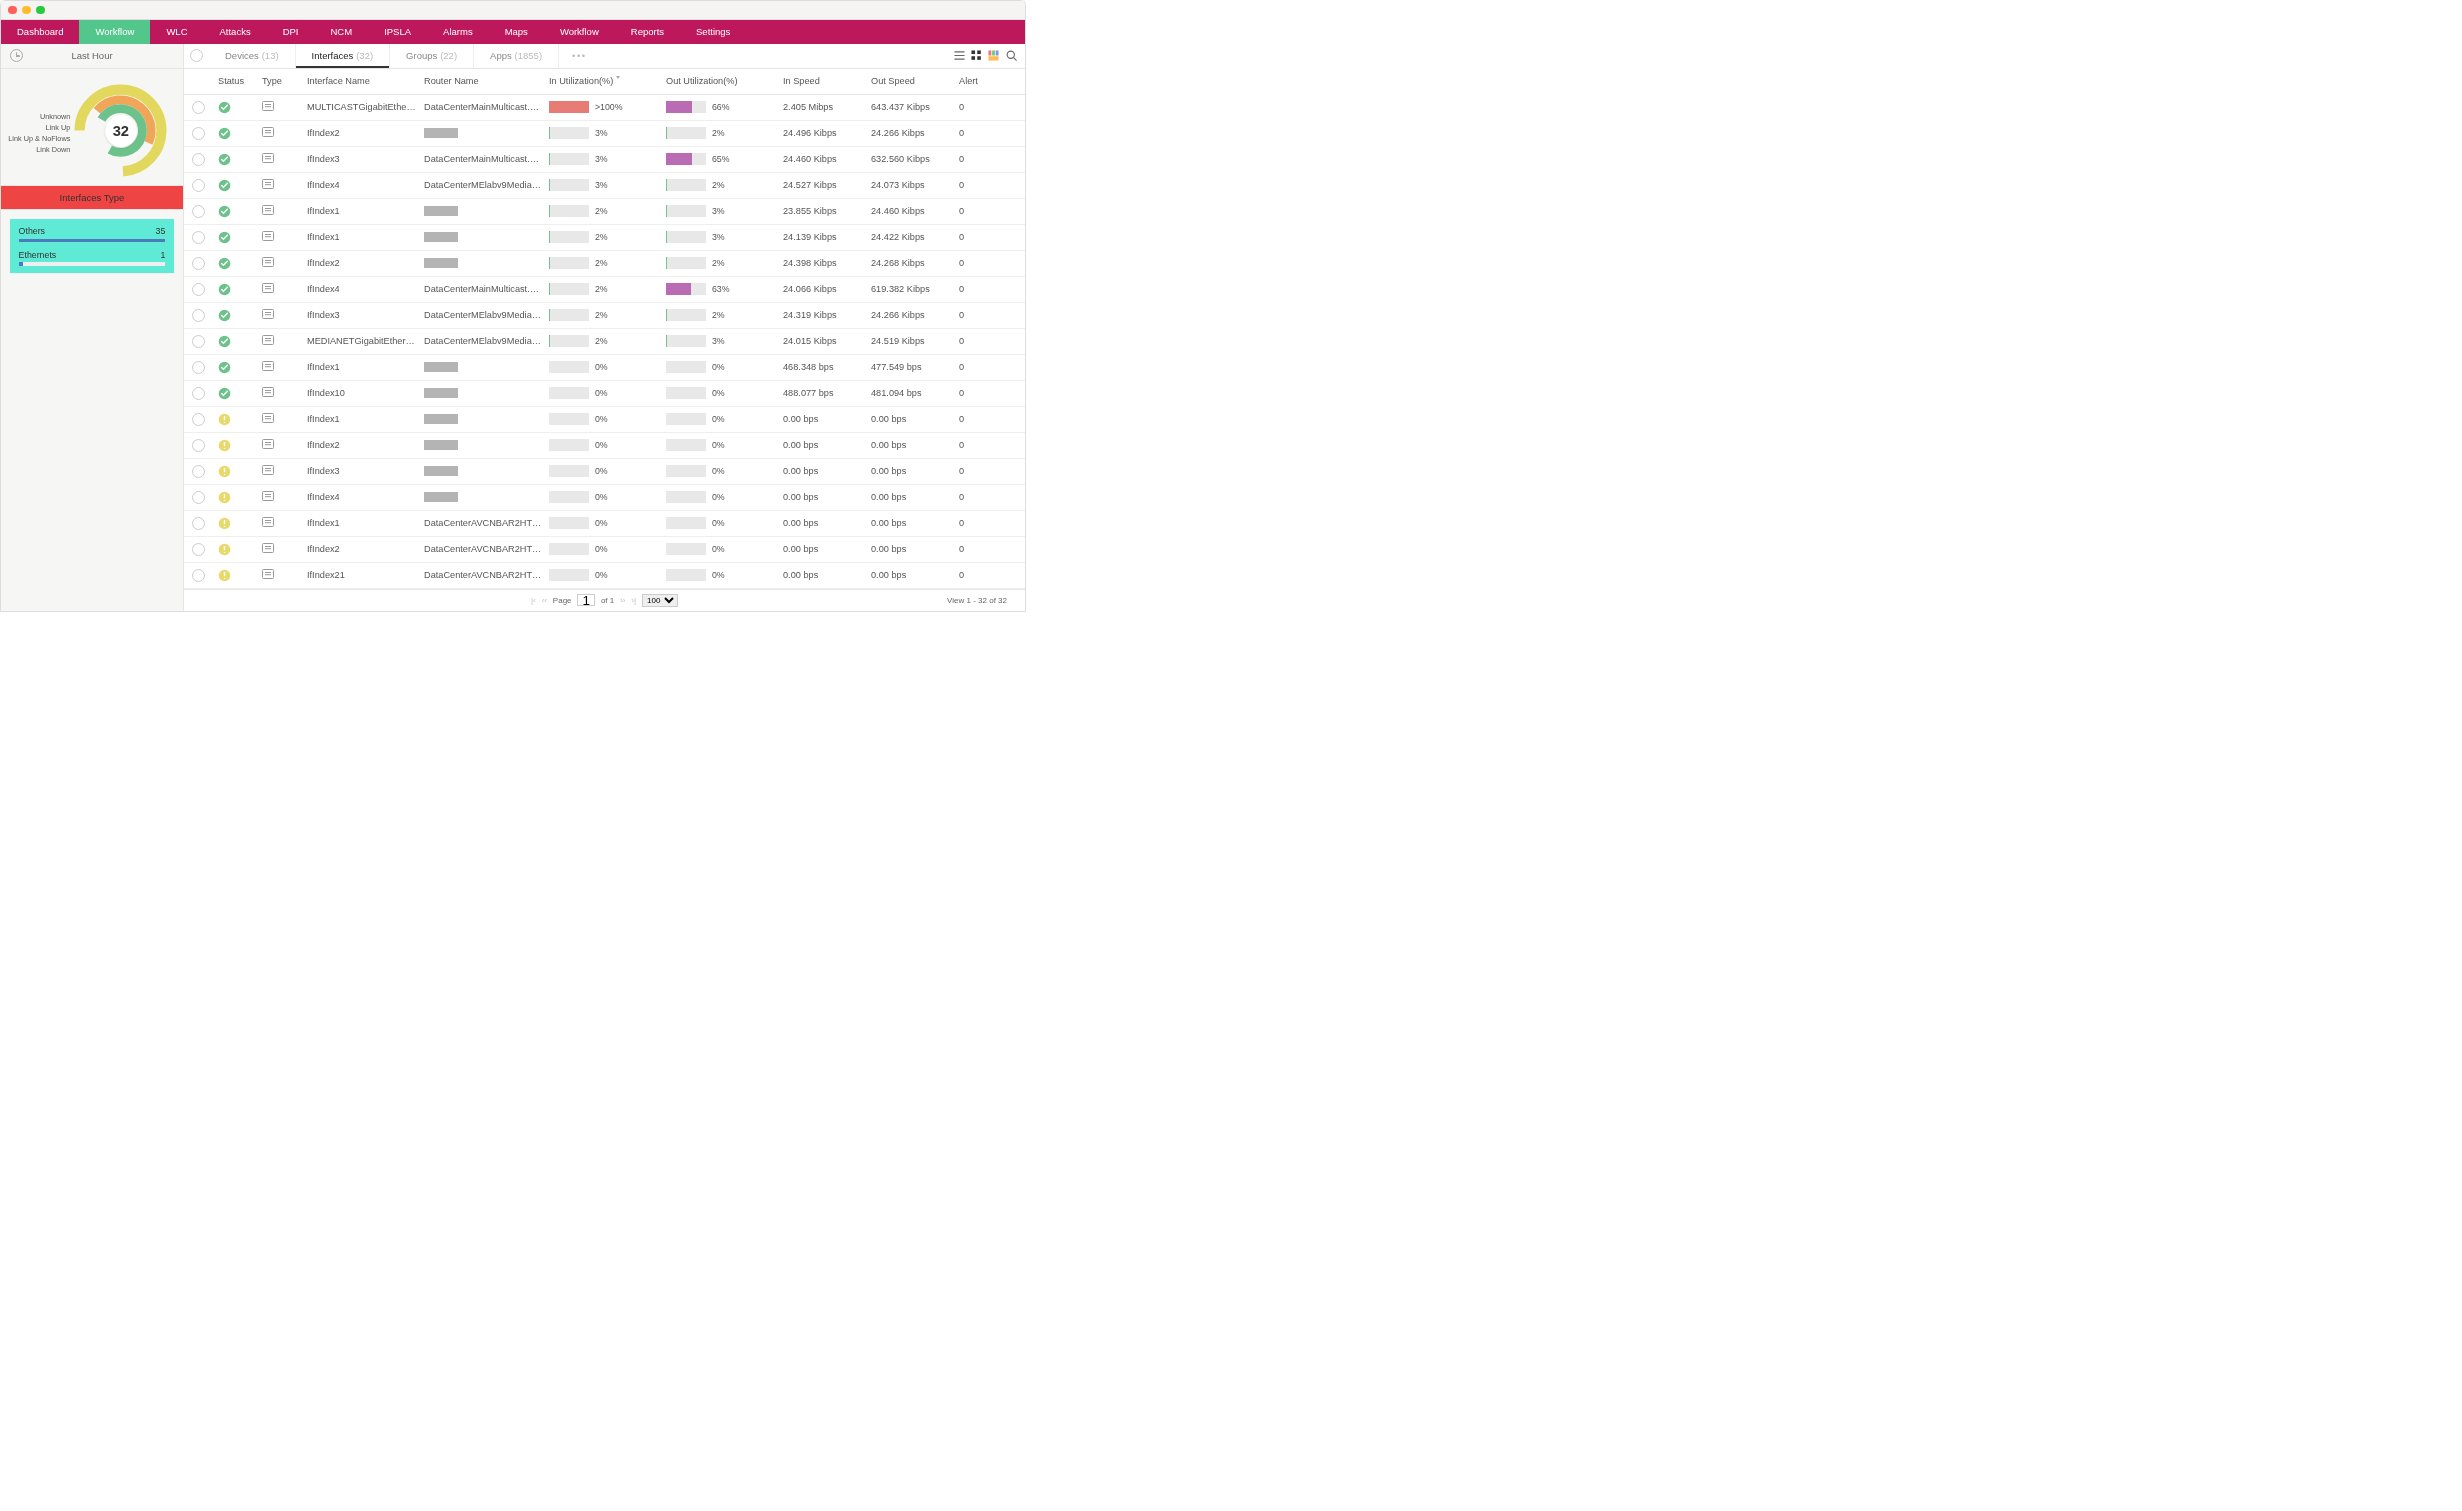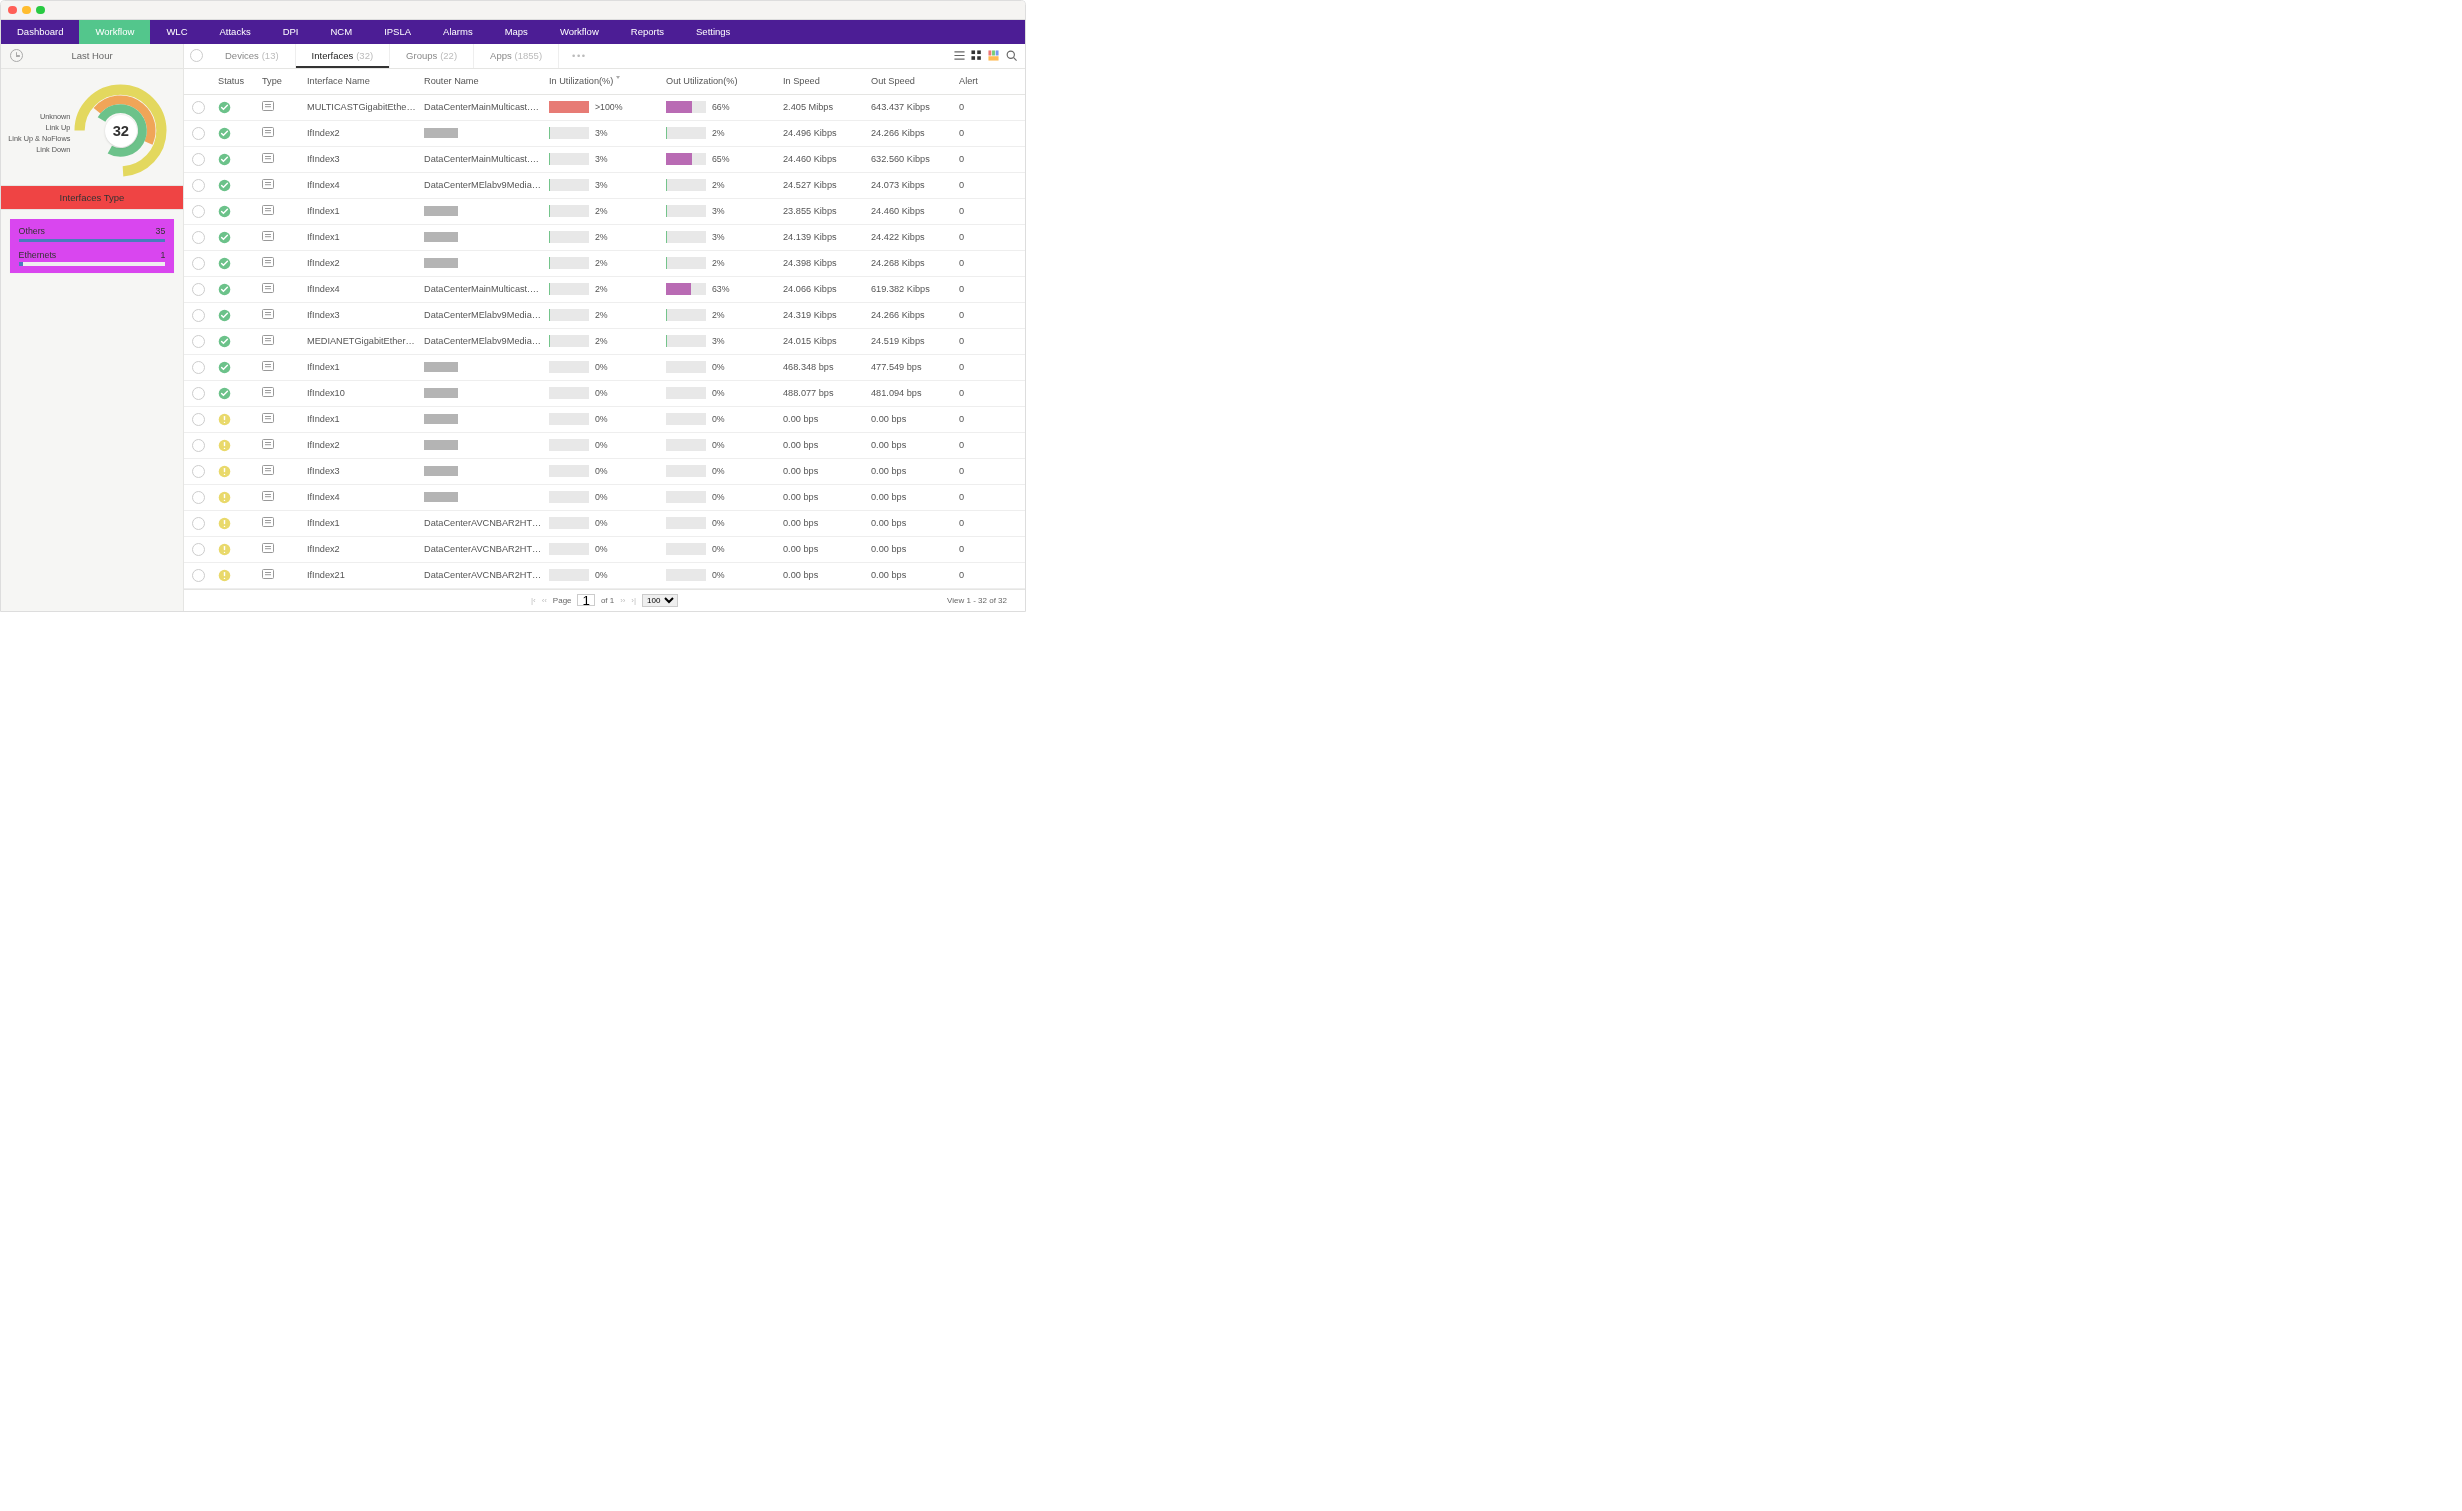--- a/index.html
+++ b/index.html
@@ -22,21 +22,21 @@
     padding: 0 7.3px;
     gap: 5.1px;
     border-bottom: 0.7px solid #ddd;
   }
   .dot { width: 8.8px; height: 8.8px; border-radius: 50%; }
   .dot.red{background:#ff5f57;} .dot.yel{background:#ffbd2e;} .dot.grn{background:#28ca42;}
 
   
   .topnav {
     display: flex;
-    background: #4c1d95;
+    background: #be185d;
     color: #fff;
     height: 23.5px;
     align-items: center;
   }
   .topnav .item {
     padding: 0 16px;
     height: 100%;
     display: flex;
     align-items: center;
     font-size: 9.5px;
@@ -111,21 +111,21 @@
   }
 
   .if-type-header {
     background:#ef4444;
     text-align:center;
     padding: 5.9px 0;
     font-size:9.5px;
     border-top:0.7px solid #e5e5e3;
     border-bottom:0.7px solid #e5e5e3;
   }
-  .if-type-list { background:#d946ef; margin:8.8px; padding:2.9px 0; box-shadow:0 0.7px 1.5px rgba(0,0,0,.05);}
+  .if-type-list { background:#5eead4; margin:8.8px; padding:2.9px 0; box-shadow:0 0.7px 1.5px rgba(0,0,0,.05);}
   .if-type-item {
     padding: 3.7px 8.8px;
   }
   .if-type-item .row1 {
     display:flex; justify-content:space-between; font-size:8.8px;
   }
   .if-type-item .bar {
     height:3.7px; background:#eee; margin-top:2.9px; position:relative;
   }
   .if-type-item .bar .fill{position:absolute;left:0;top:0;bottom:0;background:#4a7bbd;}

